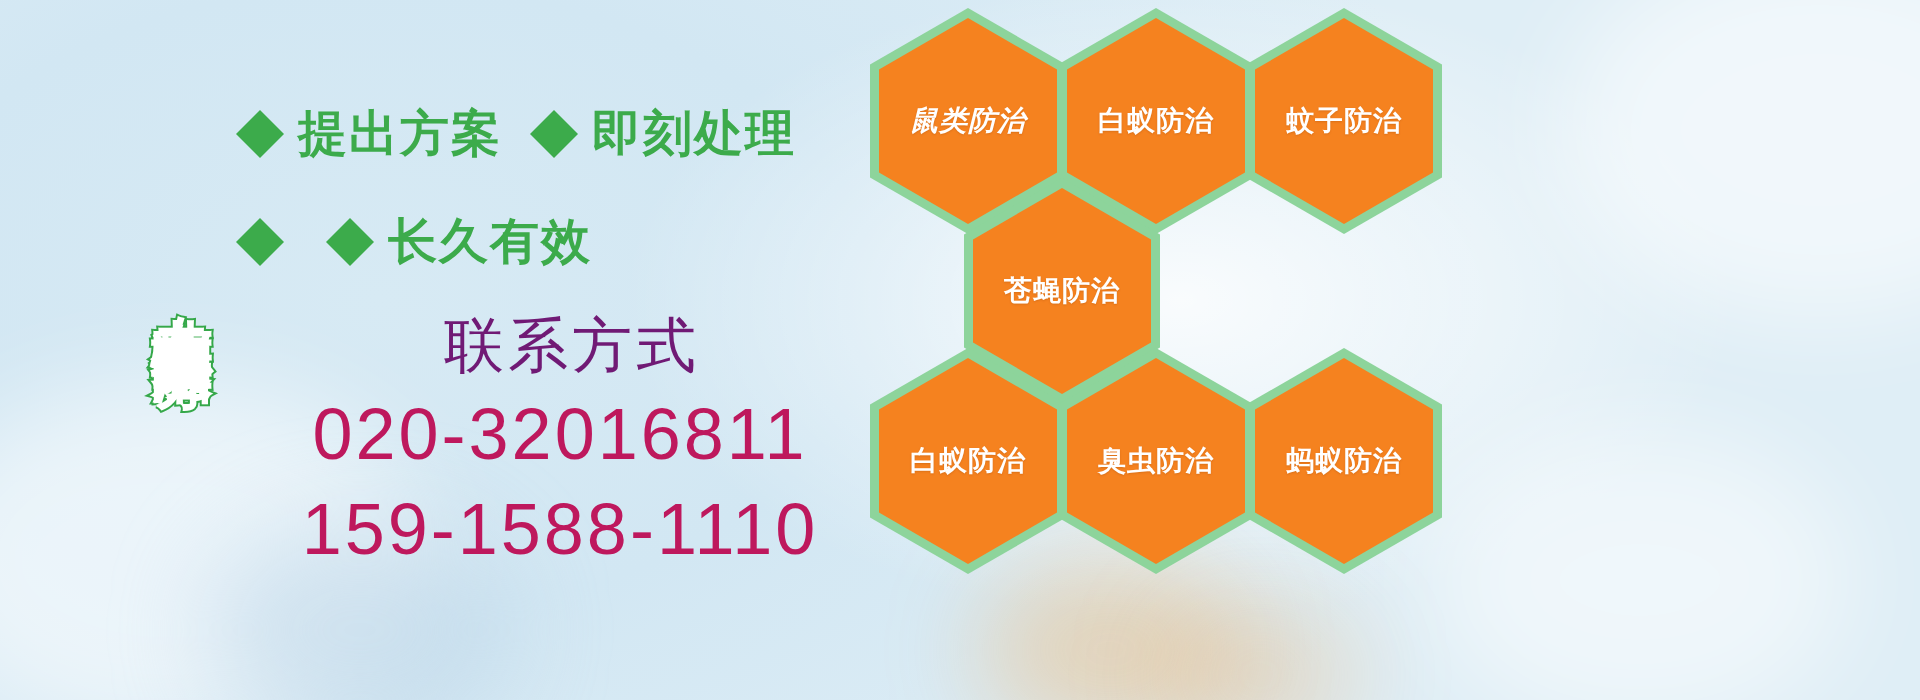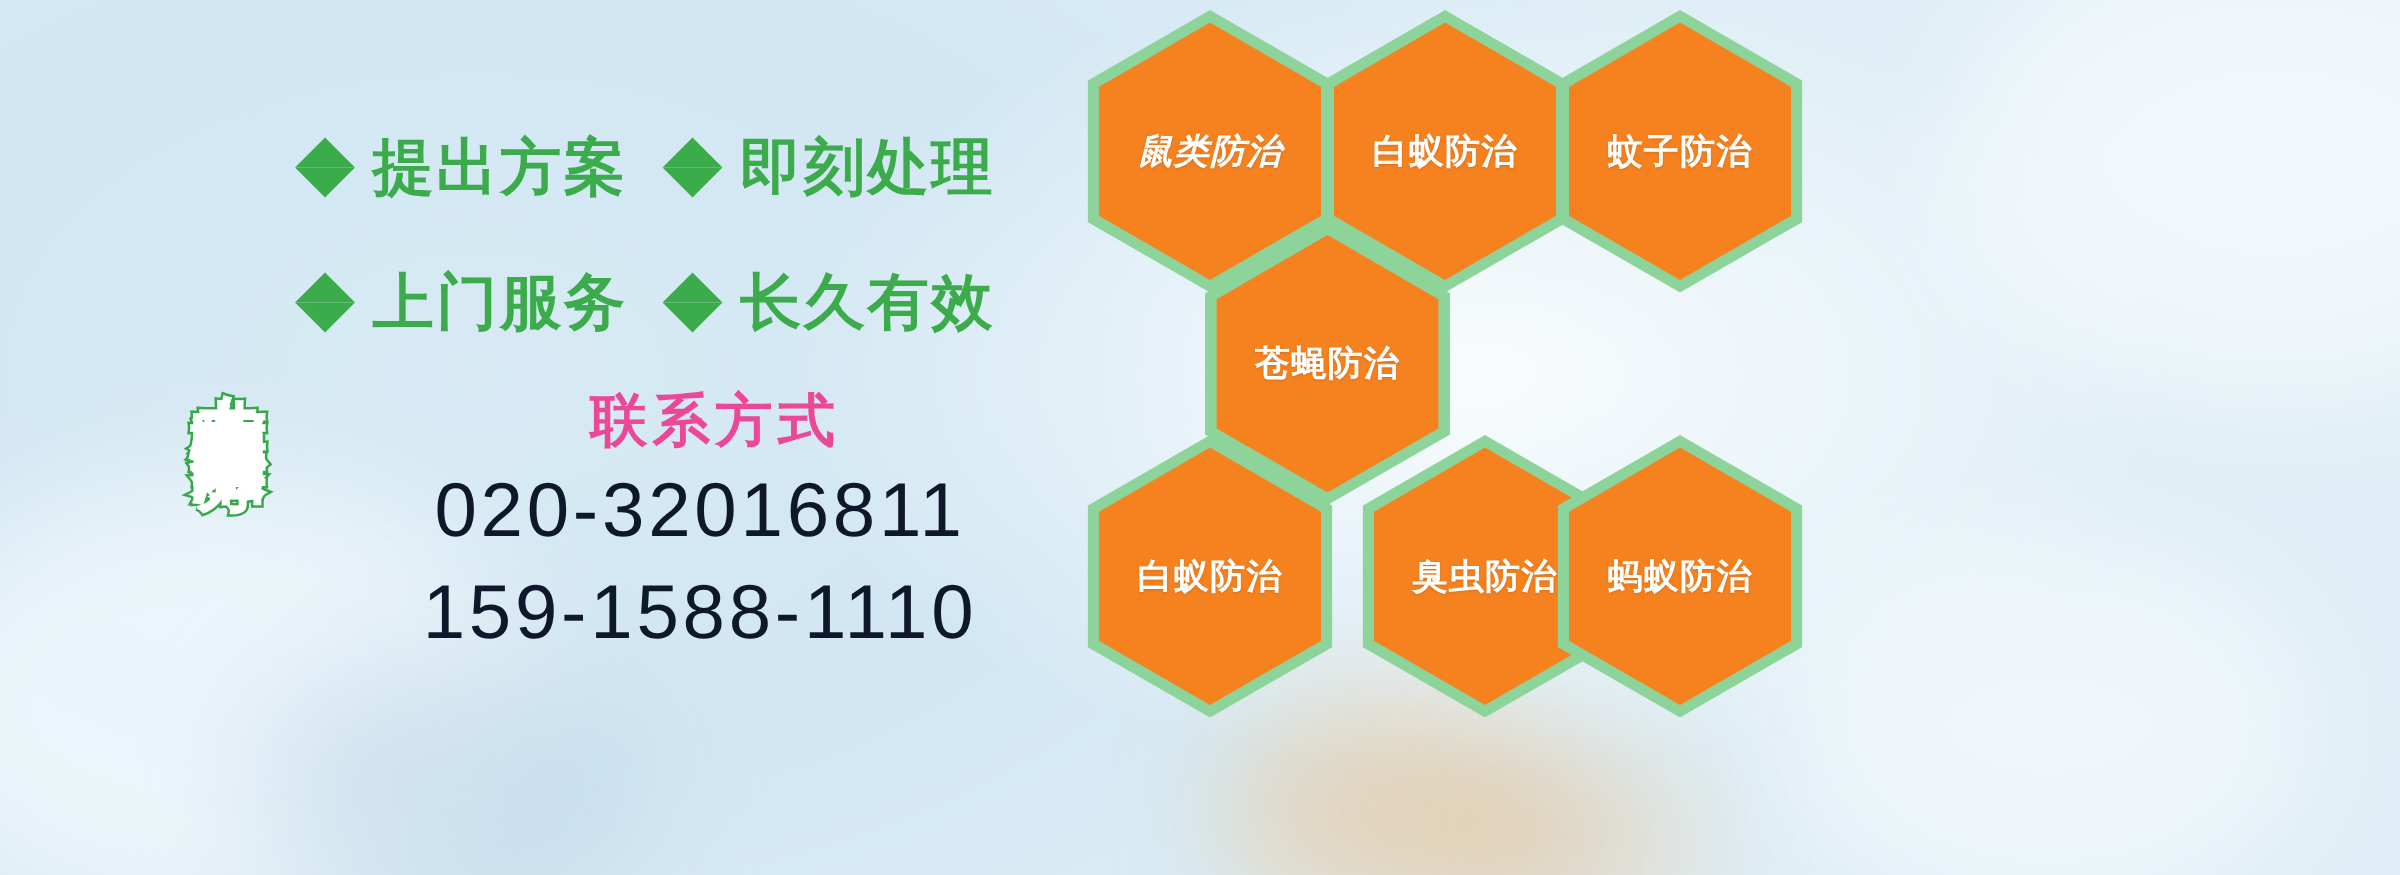--- a/index.html
+++ b/index.html
@@ -51,25 +51,25 @@
   }
   .feature-label {
     font-size:49px; font-weight:bold; color:#3cab4b; letter-spacing:2px;
     white-space:nowrap;
   }
   .gap { width:28px; }
 
   
   .contact { position:absolute; left:300px; top:306px; width:520px; text-align:center; }
   .contact-title {
-    font-size:46px; font-weight:bold; color:#ec4899; letter-spacing:4px;
+    font-size:60px; font-weight:normal; color:#701a75; letter-spacing:4px;
     margin-left:24px;
   }
   .phone {
-    font-size:61px; color:#0f172a; letter-spacing:3px; line-height:1.32;
+    font-size:72px; color:#be185d; letter-spacing:3px; line-height:1.32;
     font-weight:normal;
   }
 
   
   .hex-grid { position:absolute; left:862px; top:-20px; width:620px; height:620px; }
   .hex {
     position:absolute; width:196px; height:226px;
     clip-path:polygon(50% 0%,100% 25%,100% 75%,50% 100%,0% 75%,0% 25%);
     background:#8dd49b;
     display:flex; align-items:center; justify-content:center;
@@ -107,21 +107,20 @@
       </div>
       <div class="gap"></div>
       <div class="feature-item">
         <span class="diamond"></span>
         <span class="feature-label">即刻处理</span>
       </div>
     </div>
     <div class="feature-row">
       <div class="feature-item">
         <span class="diamond"></span>
-        <span class="feature-label">上门服务</span>
       </div>
       <div class="gap"></div>
       <div class="feature-item">
         <span class="diamond"></span>
         <span class="feature-label">长久有效</span>
       </div>
     </div>
   </div>
 
   <div class="contact">
@@ -152,21 +151,21 @@
       <div class="hex-inner">
         <span class="hex-label">苍蝇防治</span>
       </div>
     </div>
 
     <div class="hex" style="left:8px;   top:368px;">
       <div class="hex-inner">
         <span class="hex-label">白蚁防治</span>
       </div>
     </div>
-    <div class="hex" style="left:196px; top:368px;margin-left:32px;">
+    <div class="hex" style="left:196px; top:368px;">
       <div class="hex-inner">
         <span class="hex-label">臭虫防治</span>
       </div>
     </div>
     <div class="hex" style="left:384px; top:368px;">
       <div class="hex-inner">
         <span class="hex-label">蚂蚁防治</span>
       </div>
     </div>
 

